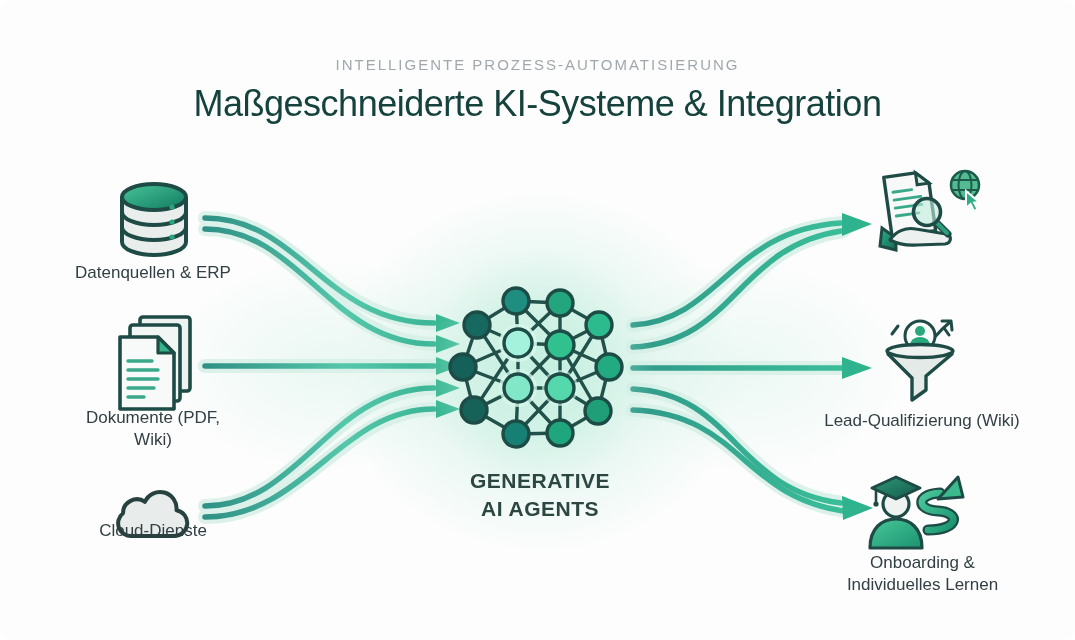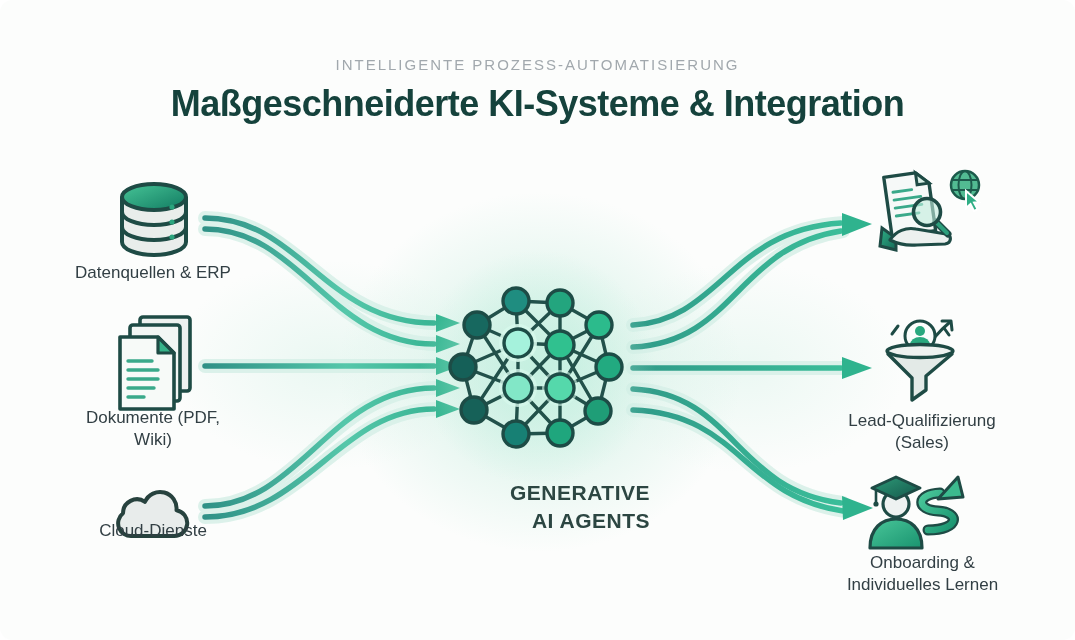--- a/index.html
+++ b/index.html
@@ -12,27 +12,27 @@
       radial-gradient(230px 150px at 745px 368px, rgba(219,243,234,.5), rgba(219,243,234,0) 70%),
       #fcfdfc;
     border-radius: 13px;
   }
   .eyebrow{
     position:absolute;top:56px;left:0;width:1075px;text-align:center;
     font-size:15px;font-weight:500;letter-spacing:2px;color:#a1a8ad;
   }
   .title{
     position:absolute;top:83px;left:0;width:1075px;text-align:center;
-    font-size:36px;font-weight:700;letter-spacing:-0.5px;color:#15423c;
+    font-size:36px;font-weight:400;letter-spacing:-0.5px;color:#15423c;
   }
   .lbl{
     position:absolute;text-align:center;font-size:17px;line-height:1.32;color:#323f44;
   }
   .center-lbl{
-    position:absolute;top:479px;left:430px;width:220px;text-align:right;
+    position:absolute;top:467px;left:430px;width:220px;text-align:center;
     font-size:21px;font-weight:700;letter-spacing:.5px;color:#2c4642;line-height:1.35;
   }
   svg{position:absolute;display:block;}
   .flows{left:0;top:0;}
 </style>
 </head>
 <body>
 
 <div class="stage">
 
@@ -288,16 +288,16 @@
 
   <div class="lbl" style="left:68px;top:407px;width:170px">Dokumente (PDF, Wiki)</div>
   <div class="lbl" style="left:43px;top:262px;width:220px">Datenquellen &amp; ERP</div>
   <div class="lbl" style="left:43px;top:520px;width:220px">Cloud-Dienste</div>
 
   <div class="center-lbl">
     <span>GENERATIVE</span><br>
     <span>AI AGENTS</span>
   </div>
 
-  <div class="lbl" style="left:822px;top:410px;width:200px">Lead-Qualifizierung (Sales)</div>
+  <div class="lbl" style="left:822px;top:410px;width:200px">Lead-Qualifizierung (Wiki)</div>
   <div class="lbl" style="left:825px;top:552px;width:195px">Onboarding &amp; Individuelles Lernen</div>
 
 </div>
 
 </body></html>

